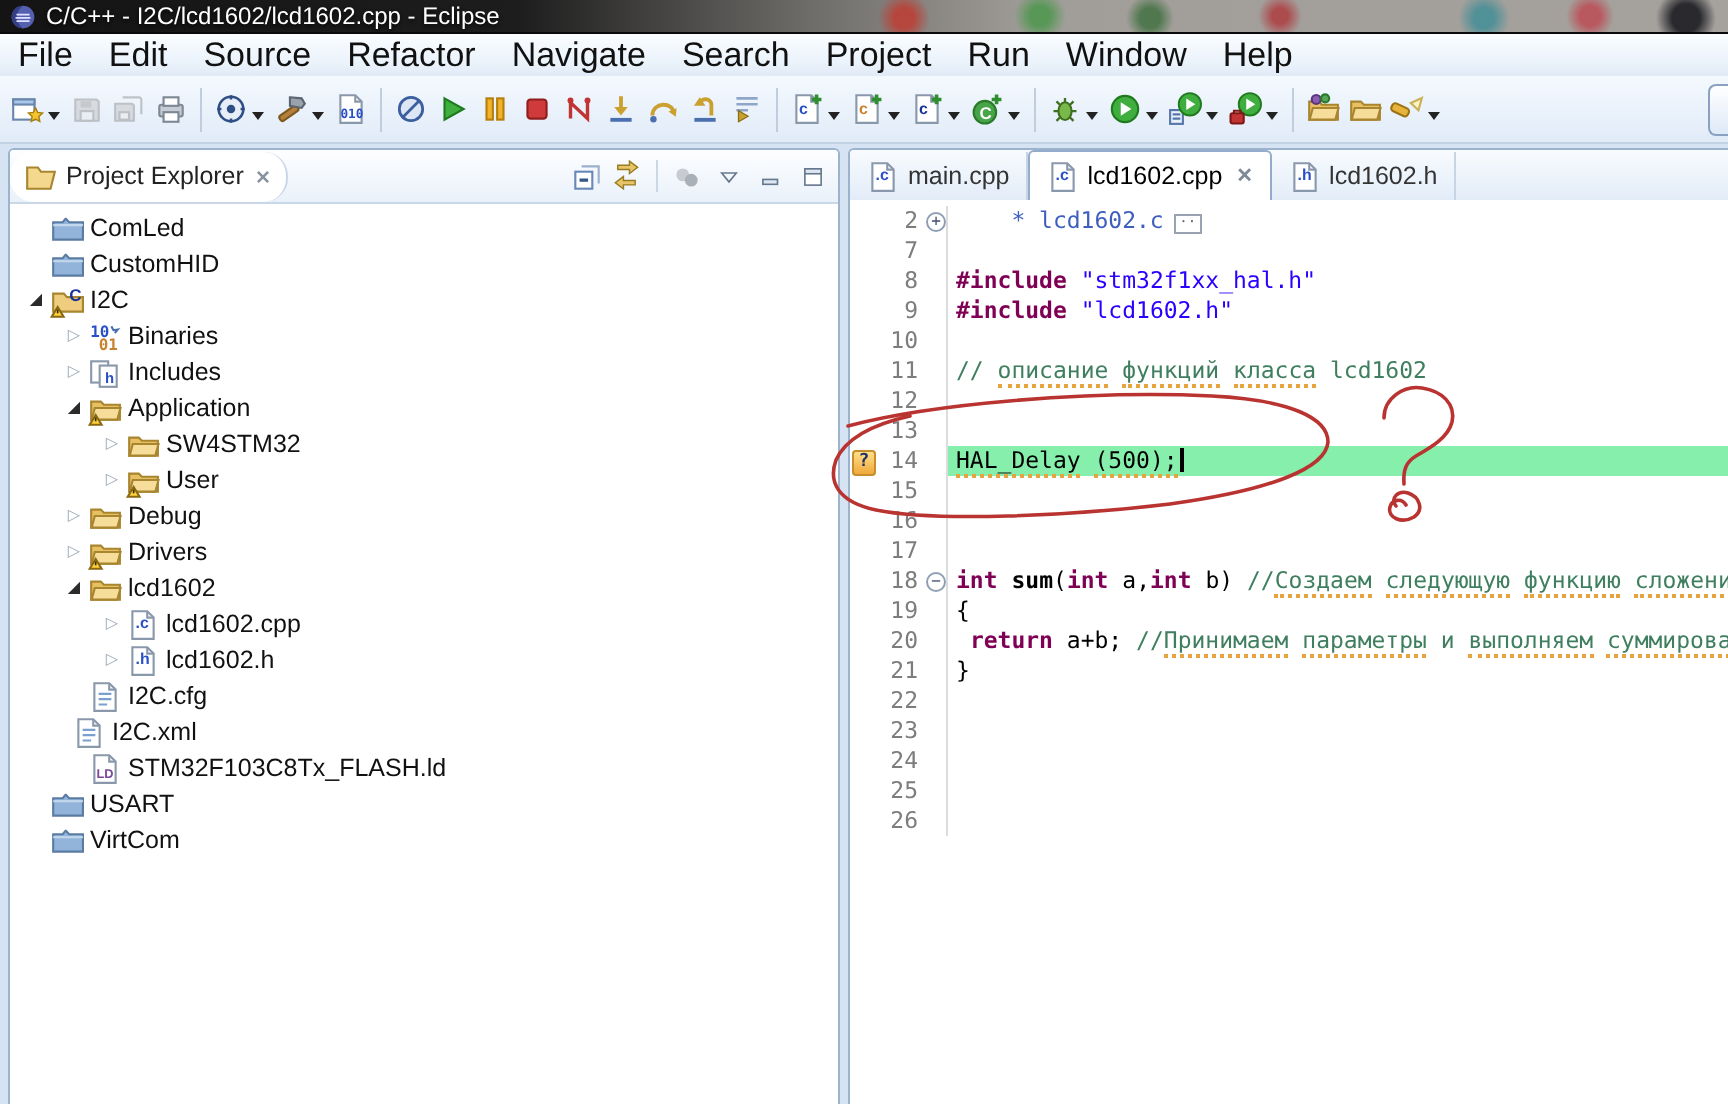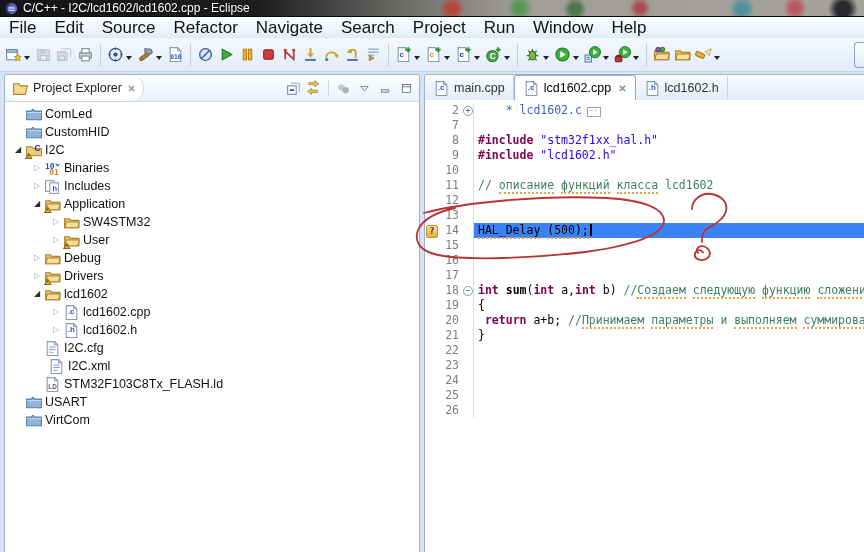--- a/index.html
+++ b/index.html
@@ -80,21 +80,21 @@
   .etab.active{background:#fff;border:1px solid #93accb;border-bottom:1px solid #fff;
     border-radius:3px 3px 0 0;margin-bottom:-1px;color:#000;}
   .etab .tx{font-size:10px;color:#7e8a98;margin-left:3px;font-weight:bold;}
 
   .codearea{position:absolute;left:0;top:25px;right:0;bottom:0;background:#fff;padding-top:3px;}
   .cl{display:flex;height:15px;line-height:15px;font-family:"DejaVu Sans Mono",monospace;font-size:11.5px;}
   .annot{width:13px;flex:none;position:relative;}
   .lnum{width:21px;flex:none;text-align:right;color:#7d7d7d;padding-right:3px;}
   .fold{width:11px;flex:none;border-right:1px solid #dcdcdc;position:relative;}
   .ctext{flex:1;white-space:pre;color:#000;padding-left:4px;}
-  .cl.cur .ctext{background:#3b82f6;}
+  .cl.cur .ctext{background:#86efac;}
   .tok-kw{color:var(--kw);font-weight:bold;}
   .tok-str{color:var(--str);}
   .tok-com{color:var(--com);}
   .tok-doc{color:var(--doc);}
   .tok-fn{font-weight:bold;color:#000;}
   .sp{border-bottom:2px dotted #e7a33d;}
   .caret{display:inline-block;width:2px;height:12px;background:#000;vertical-align:-2px;margin-left:1px;}
   .cbox{display:inline-block;width:12px;height:8px;border:1px solid #98a2b0;margin-left:5px;
     font-size:7px;line-height:6px;text-align:center;color:#667;vertical-align:1px;}
   .fold-g{position:absolute;left:1px;top:3px;width:8px;height:8px;border:1px solid #8fa0b4;border-radius:50%;
@@ -622,21 +622,21 @@
             <span class="arr col"></span>
             <span class="ic">
               <svg width="17" height="17" viewBox="0 0 16 16">
                 <path d="M3 1.5h7l3 3V14.5H3z" fill="#fff" stroke="#8a98ac"></path>
                 <path d="M10 1.5v3h3" fill="none" stroke="#8a98ac"></path>
                 <path d="M5 6.5h6M5 9h6M5 11.5h4" stroke="#7aa0d0"></path>
               </svg>
             </span>
             <span class="tlabel">I2C.cfg</span>
           </div>
-          <div class="trow" style="padding-left: 29px;">
+          <div class="trow" style="padding-left: 17px;">
             <span class="arr col"></span>
             <span class="ic">
               <svg width="17" height="17" viewBox="0 0 16 16">
                 <path d="M3 1.5h7l3 3V14.5H3z" fill="#fff" stroke="#8a98ac"></path>
                 <path d="M10 1.5v3h3" fill="none" stroke="#8a98ac"></path>
                 <path d="M5 6.5h6M5 9h6M5 11.5h4" stroke="#7aa0d0"></path>
               </svg>
             </span>
             <span class="tlabel">I2C.xml</span>
           </div>

